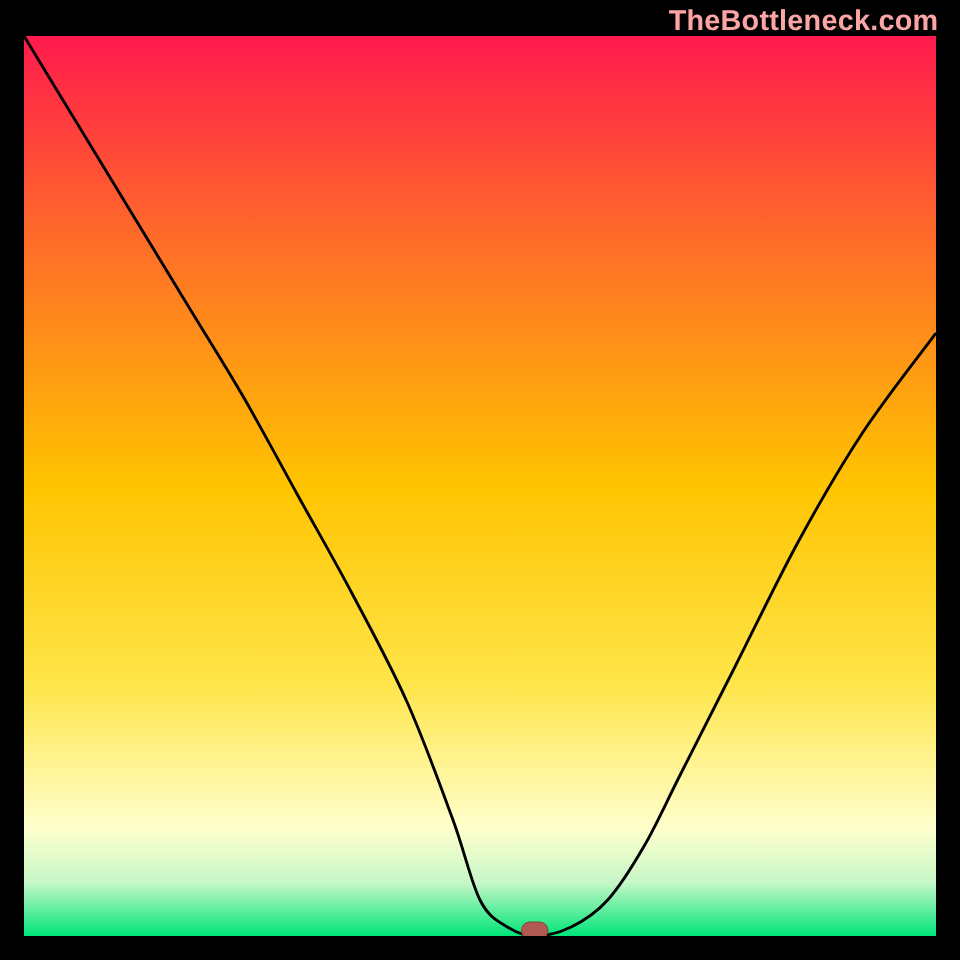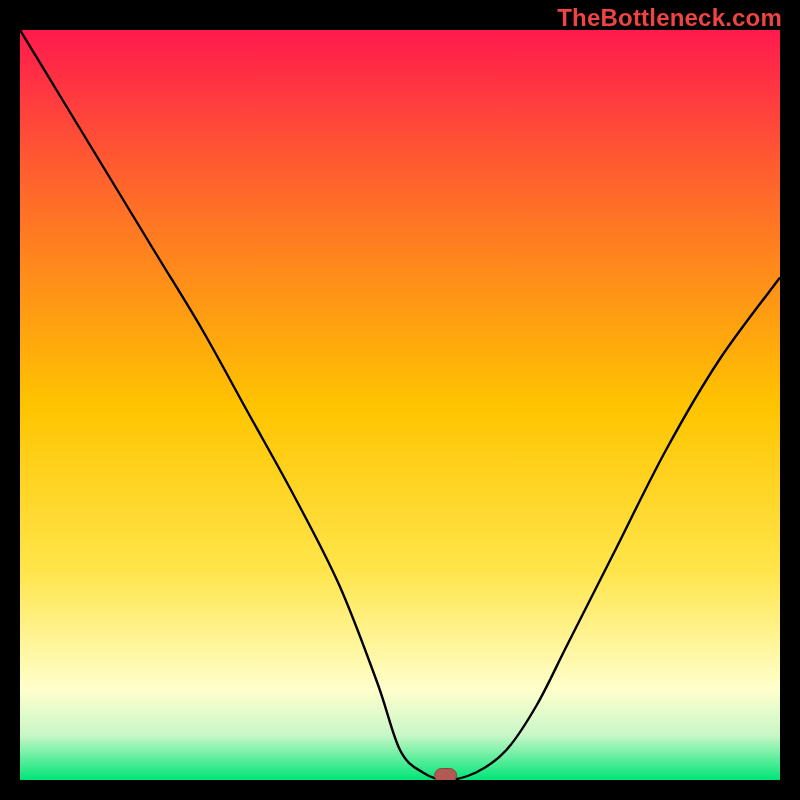--- a/index.html
+++ b/index.html
@@ -14,21 +14,21 @@
   .frame {
     position: relative;
     width: 800px;
     height: 800px;
     background: #000;
   }
   .watermark {
     position: absolute;
     top: 4px;
     right: 18px;
-    color: #ef4444;
+    color: #fca5a5;
     font-size: 24px;
     font-weight: 600;
     letter-spacing: 0.2px;
   }
   .plot-area {
     position: absolute;
     left: 20px;
     top: 30px;
     width: 760px;
     height: 750px;

